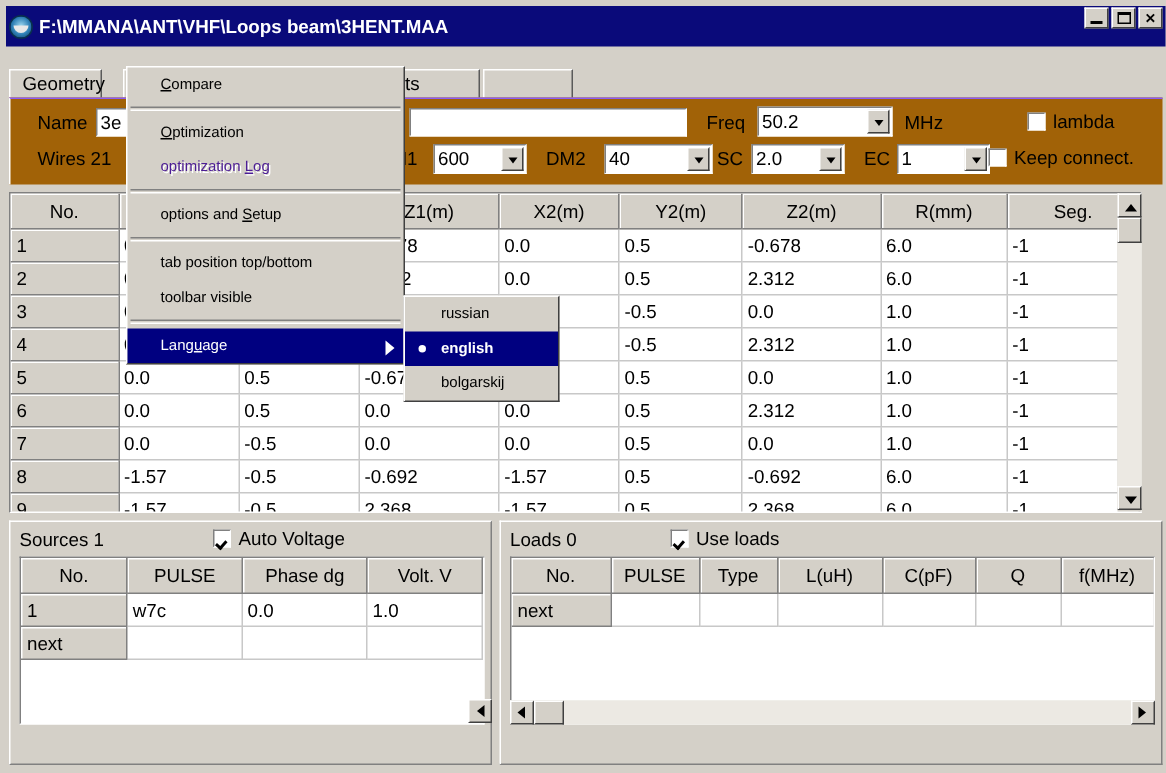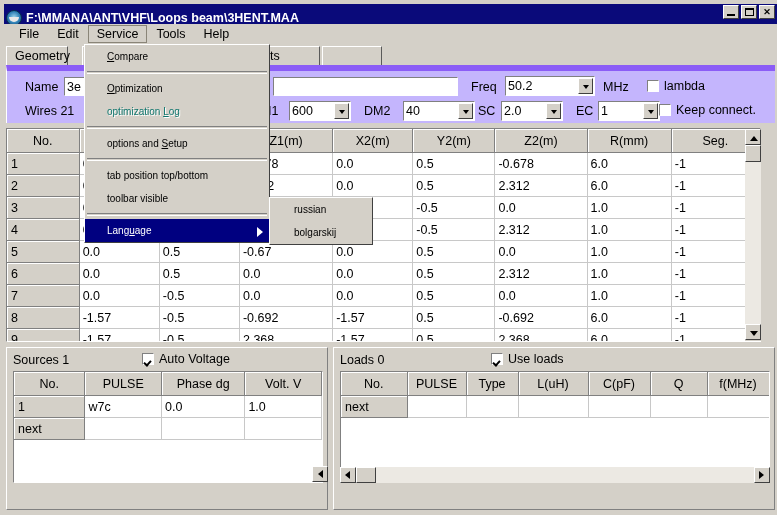--- a/index.html
+++ b/index.html
@@ -45,21 +45,21 @@
   .tab{position:absolute;top:0;height:19px;background:#d4d0c8;
      border-top:1px solid #fff;border-left:1px solid #fff;border-right:1px solid #5a5a5a;
      font-size:12.5px;padding:2px 8px 0 8px;box-sizing:border-box;}
   .tab.t1{left:0;width:62px;}
   .tab.t2{left:76px;width:170px;}
   .tab.t3{left:248px;width:66px;}
   .tab.t4{left:316px;width:60px;}
 
   
   .formpanel{position:absolute;left:4px;top:63px;width:769px;height:58px;
-     background:#c4b5fd;border-top:6px solid #8b5cf6;border-left:1px solid #fff;
+     background:#a16207;border-top:1px solid #8b5cf6;border-left:1px solid #fff;
      box-sizing:border-box;padding-left:16px;}
   .lbl{position:absolute;font-size:12.5px;white-space:nowrap;}
   .tfield{position:absolute;background:#fff;box-sizing:border-box;
      border-top:1px solid #808080;border-left:1px solid #808080;
      border-right:1px solid #fff;border-bottom:1px solid #fff;
      font-size:12.5px;padding:1px 2px;overflow:hidden;white-space:nowrap;height:19px;line-height:16px;}
   .combo{position:absolute;height:20px;background:#fff;box-sizing:border-box;
      border-top:1px solid #808080;border-left:1px solid #808080;
      border-right:1px solid #fff;border-bottom:1px solid #fff;}
   .combo .cv{position:absolute;left:2px;top:1px;font-size:12.5px;line-height:16px;white-space:nowrap;}
@@ -107,21 +107,21 @@
   .panelbox{position:absolute;background:#d4d0c8;box-sizing:border-box;
      border-top:1px solid #fff;border-left:1px solid #fff;
      border-right:1px solid #808080;border-bottom:1px solid #808080;}
 
   
   .popup{position:absolute;background:#d4d0c8;box-sizing:border-box;
      border-top:1px solid #fff;border-left:1px solid #fff;
      border-right:1px solid #404040;border-bottom:1px solid #404040;z-index:50;}
   .popup .pi{height:23px;line-height:23px;padding-left:22px;font-size:10px;white-space:nowrap;position:relative;}
   .popup .pi.sel{background:#000080;color:#fff;}
-  .popup .pi.dis{color:#0f766e;text-shadow:1px 1px 0 #fff;}
+  .popup .pi.dis{color:#4c1d95;text-shadow:1px 1px 0 #fff;}
   .popup .sep{height:1px;margin:3px 2px;border-top:1px solid #808080;border-bottom:1px solid #fff;}
   .popup .arr{position:absolute;right:6px;top:8px;border-top:5px solid transparent;
      border-bottom:5px solid transparent;border-left:6px solid #fff;}
   .popup2 .pi{padding-left:24px;height:23px;line-height:23px;}
   .popup2 .pi.sel{font-weight:bold;}
   .radiodot{position:absolute;left:9px;top:9px;width:5px;height:5px;border-radius:50%;background:#fff;}
   u{text-decoration:underline;}
 </style>
 </head>
 <body>
@@ -135,47 +135,40 @@
       <span class="tb-btn btn-min">
           <i></i>
         </span>
       <span class="tb-btn btn-max">
           <i></i>
         </span>
       <span class="tb-btn btn-close">✕</span>
     </span>
   </div>
 
-  <div class="menubar">
-    <span class="mi">File</span>
-    <span class="mi">Edit</span>
-    <span class="mi open">Service</span>
-    <span class="mi">Tools</span>
-    <span class="mi">Help</span>
-  </div>
 
   <div class="tabstrip">
     <div class="tab t1">Geometry</div>
     <div class="tab t2"></div>
     <div class="tab t3">pts</div>
     <div class="tab t4"></div>
   </div>
 
   <div class="formpanel">
     <span class="lbl" style="left:18px;top:9px;">Name</span>
     <div class="tfield" style="left:57px;top:6px;width:205px;">3e</div>
     <div class="tfield" style="left:266px;top:6px;width:185px;"></div>
 
     <span class="lbl" style="left:464px;top:9px;">Freq</span>
     <div class="combo" style="left:498px;top:5px;width:90px;text-align:center;">
       <span class="cv">50.2</span>
       <span class="cbtn"></span>
     </div>
     <span class="lbl" style="left:596px;top:9px;">MHz</span>
-    <div class="chk" style="left:640px;top:8px;">
+    <div class="chk" style="left:678px;top:8px;">
       <span class="chkbox"></span>
       <span>lambda</span>
     </div>
 
     <span class="lbl" style="left:18px;top:33px;">Wires 21</span>
 
     <span class="lbl" style="left:254px;top:33px;">M1</span>
     <div class="combo" style="left:282px;top:30px;width:62px;">
       <span class="cv">600</span>
       <span class="cbtn"></span>
@@ -380,21 +373,21 @@
               <td></td>
               <td></td>
             </tr>
           </tbody>
       </table>
     </div>
   </div>
 
   <div class="panelbox" style="left:331px;top:345px;width:442px;height:163px;">
     <span class="lbl" style="left:6px;top:5px;">Loads 0</span>
-    <div class="chk" style="left:113px;top:4px;margin-left:44px;">
+    <div class="chk" style="left:113px;top:4px;">
       <span class="chkbox on"></span>
       <span>Use loads</span>
     </div>
     <div class="gridwrap" style="left:6px;top:23px;width:430px;height:112px;">
       <table class="grid" id="loads-table" style="width:428px;">
         <colgroup>
             <col style="width:66px">
             <col style="width:59px">
             <col style="width:52px">
             <col style="width:70px">
@@ -454,16 +447,17 @@
     <div class="pi">options and <u>S</u>etup</div>
     <div class="sep"></div>
     <div class="pi">tab position top/bottom</div>
     <div class="pi">toolbar visible</div>
     <div class="sep"></div>
     <div class="pi sel">Lang<u>u</u>age<span class="arr"></span></div>
   </div>
 
   <div class="popup popup2" style="left:267px;top:195px;width:104px;">
     <div class="pi">russian</div>
+    <div class="pi sel"><span class="radiodot"></span><span>english</span></div>
     <div class="pi">bolgarskij</div>
   </div>
 
 </div>
 
 </body></html>

